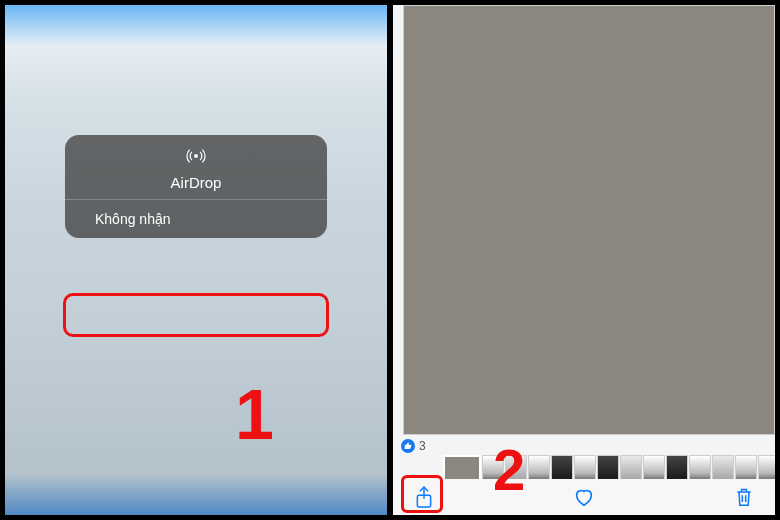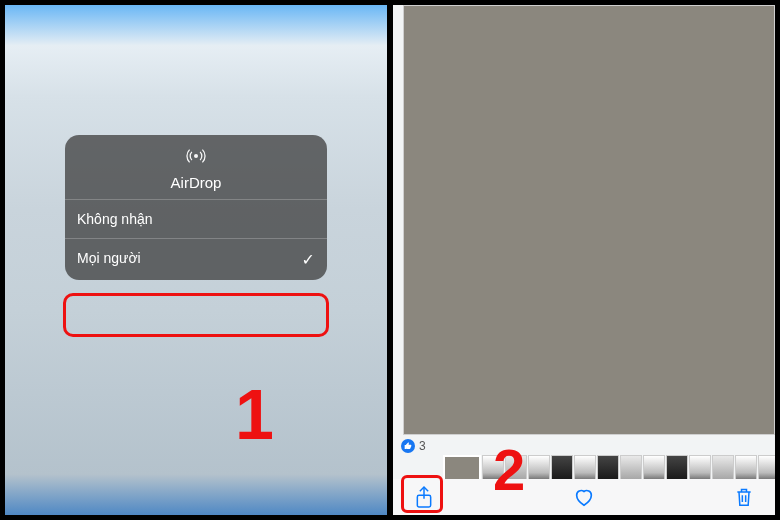--- a/index.html
+++ b/index.html
@@ -34,23 +34,23 @@
     color: #fff;
   }
   .airdrop-head {
     display: flex; flex-direction: column; align-items: center;
     padding: 10px 16px 8px;
   }
   .airdrop-head svg { opacity: .95; }
   .airdrop-title { font-size: 15px; font-weight: 400; margin-top: 3px; }
   .row {
     border-top: 1px solid rgba(255,255,255,0.22);
-    padding: 11px 12px;
+    padding: 11px 30px;
     font-size: 14px;
-    display: flex; align-items: flex-start; justify-content: space-between;
+    display: flex; align-items: center; justify-content: space-between;
   }
   .row span.chk { font-size: 16px; }
   .highlight-row {
     position: absolute;
     left: 58px; right: 58px; top: 288px; height: 44px;
     border: 3px solid #e11; border-radius: 10px; pointer-events: none;
   }
   .step-num {
     position: absolute;
     font-size: 70px; font-weight: 700; color: #e11;
@@ -122,24 +122,20 @@
           <path d="M16.5 7.5a6.4 6.4 0 0 1 0 9"></path>
           <path d="M5 19a10 10 0 0 1 0-14"></path>
           <path d="M19 5a10 10 0 0 1 0 14"></path>
         </svg>
       </span>
       <div class="airdrop-title">AirDrop</div>
     </div>
     <div class="row">
       <span>Không nhận</span>
     </div>
-    <div class="row">
-      <span>Mọi người</span>
-      <span class="chk">✓</span>
-    </div>
   </div>
 
   <div class="highlight-row"></div>
   <div class="step-num one">1</div>
 </div>
 
 <div class="frame right">
   <div class="right-bg"></div>
   <div class="photo-area"></div>
 

